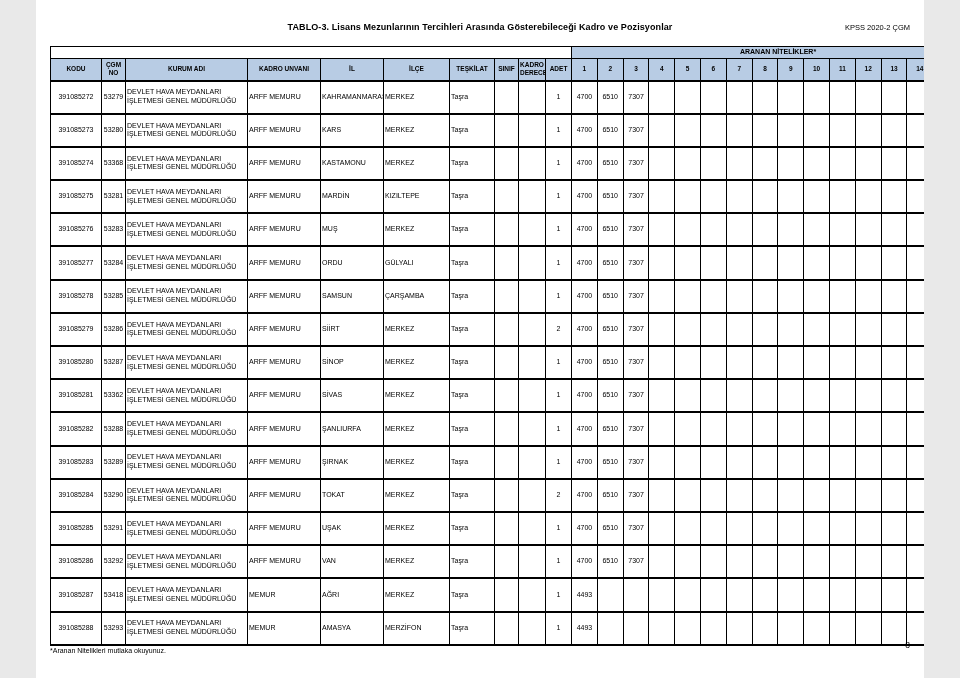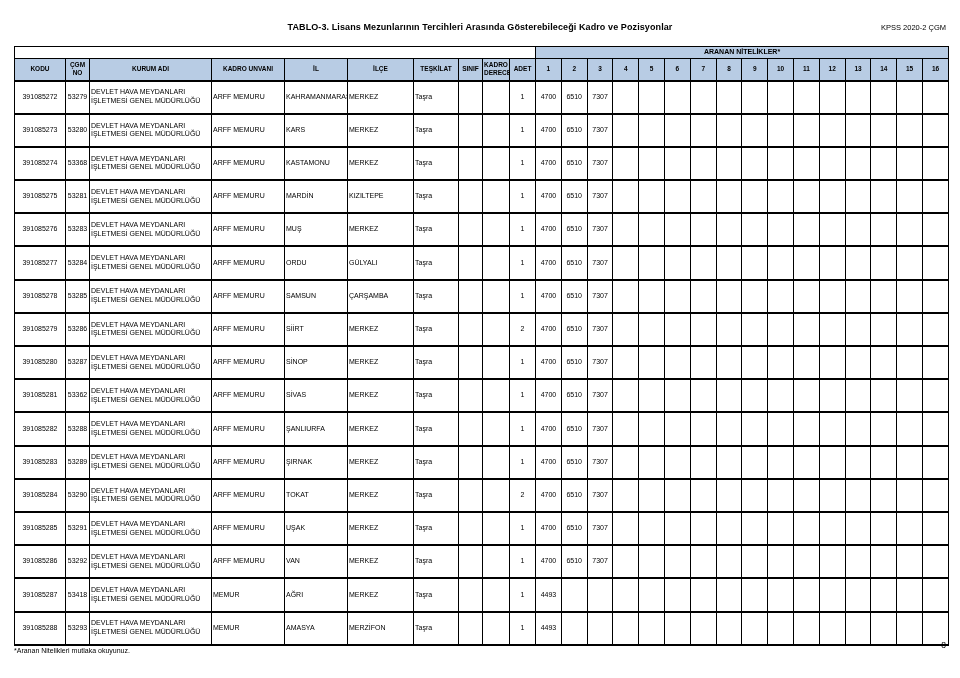--- a/index.html
+++ b/index.html
@@ -1,19 +1,19 @@
 <!DOCTYPE html>
 <html style="--hdr-fill: #b8cce4;"><head>
 <meta charset="utf-8">
 <style>
   * { margin:0; padding:0; box-sizing:border-box; }
   html,body { background:#e9e9e9; }
   .page {
     position:relative;
-    width:960px; height:678px;
+    width:888px; height:678px;
     background:#ffffff;
     font-family:"Liberation Sans", sans-serif;
     color:#000;
     overflow:hidden;
     margin:0 auto;
   }
   .doc-title {
     position:absolute; top:22px; left:0; right:0;
     text-align:center;
     font-size:9px; font-weight:bold;

